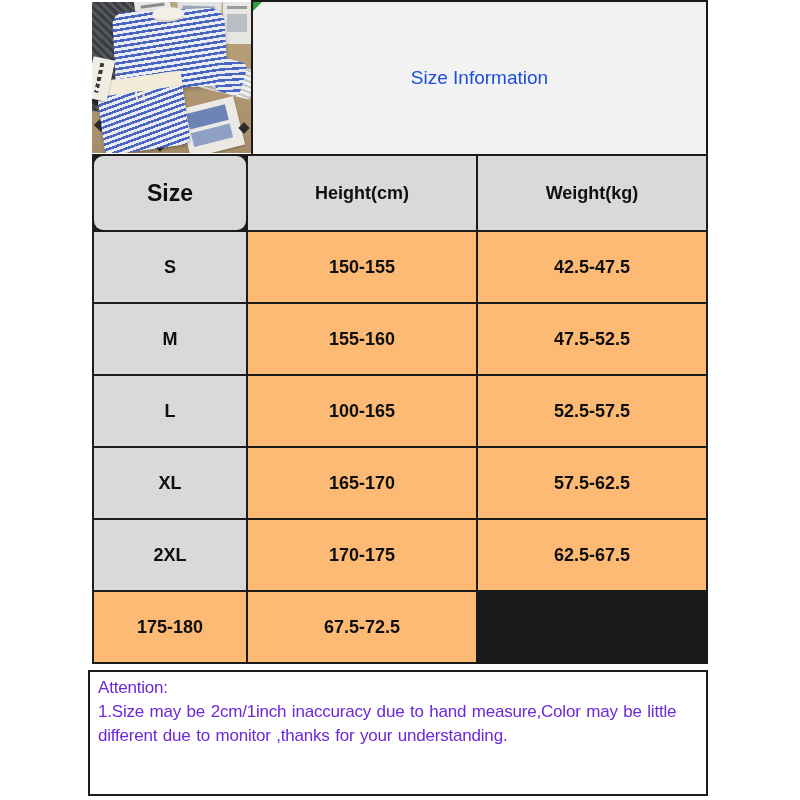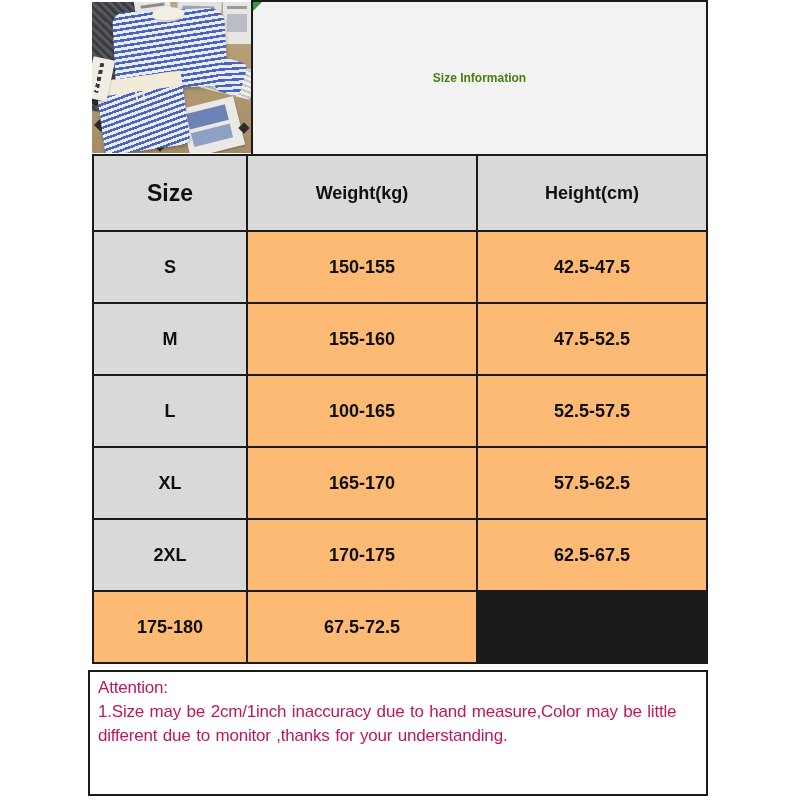--- a/index.html
+++ b/index.html
@@ -43,38 +43,38 @@
   .ph-shorts{left:8px;top:74px;width:86px;height:74px;border-radius:4px 4px 8px 6px;
              transform:rotate(-8deg);box-shadow:0 2px 3px rgba(0,0,0,.25);
              background:repeating-linear-gradient(168deg,#4a64c2 0 2.5px,#e8ebf2 2.5px 5.5px);}
   .ph-shorts .waist{position:absolute;left:0;top:0;width:100%;height:15px;background:#f1ebd7;}
   .ph-shorts .str{position:absolute;top:13px;width:2px;height:12px;background:#efe7cd;}
 
   
   .title-cell{position:absolute;left:251px;top:0;width:457px;height:156px;box-sizing:border-box;
               border:2px solid #1b1b1b;background:#f2f2f2;
               display:flex;align-items:center;justify-content:center;}
-  .title-cell .t{font-size:12px;font-weight:bold;color:#4d7c0f;}
+  .title-cell .t{font-size:19px;font-weight:normal;color:#1d4ed8;}
   .corner-marker{position:absolute;left:0;top:0;width:0;height:0;
                  border-top:9px solid #2f9e41;border-right:9px solid transparent;}
 
   
   .size-table{position:absolute;left:92px;top:154px;width:616px;box-sizing:border-box;
               background:#1b1b1b;display:grid;padding:2px;gap:2px;
               grid-template-columns:152px 228px 228px;
               grid-template-rows:74px repeat(6,70px);}
   .c{display:flex;align-items:center;justify-content:center;background:#fdba74;
      font-weight:bold;font-size:18px;color:#0f0f0f;}
   .g{background:#d9d9d9;}
-  .hsize{font-size:23px;}
+  .hsize{font-size:23px;border-radius:9px;}
 
   
   .attention{position:absolute;left:88px;top:670px;width:620px;height:126px;box-sizing:border-box;
              border:2px solid #1b1b1b;background:#ffffff;padding:4px 0 0 8px;}
-  .attention .ln{font-size:17px;line-height:24px;color:#be185d;white-space:nowrap;
+  .attention .ln{font-size:17px;line-height:24px;color:#6d28d9;white-space:nowrap;
                  letter-spacing:-0.2px;word-spacing:1px;}
 </style>
 </head>
 <body>
 
 <div class="canvas">
 
   <div class="photo">
     <div class="ph ph-chair"></div>
     <div class="ph ph-posterL">
@@ -113,22 +113,22 @@
       </div>
   </div>
 
   <div class="title-cell">
     <div class="corner-marker"></div>
     <span class="t">Size Information</span>
   </div>
 
   <div class="size-table">
     <div class="c g hsize">Size</div>
+    <div class="c g">Height(cm)</div>
     <div class="c g">Weight(kg)</div>
-    <div class="c g">Height(cm)</div>
 
     <div class="c g">S</div>
     <div class="c">150-155</div>
     <div class="c">42.5-47.5</div>
 
     <div class="c g">M</div>
     <div class="c">155-160</div>
     <div class="c">47.5-52.5</div>
 
     <div class="c g">L</div>

